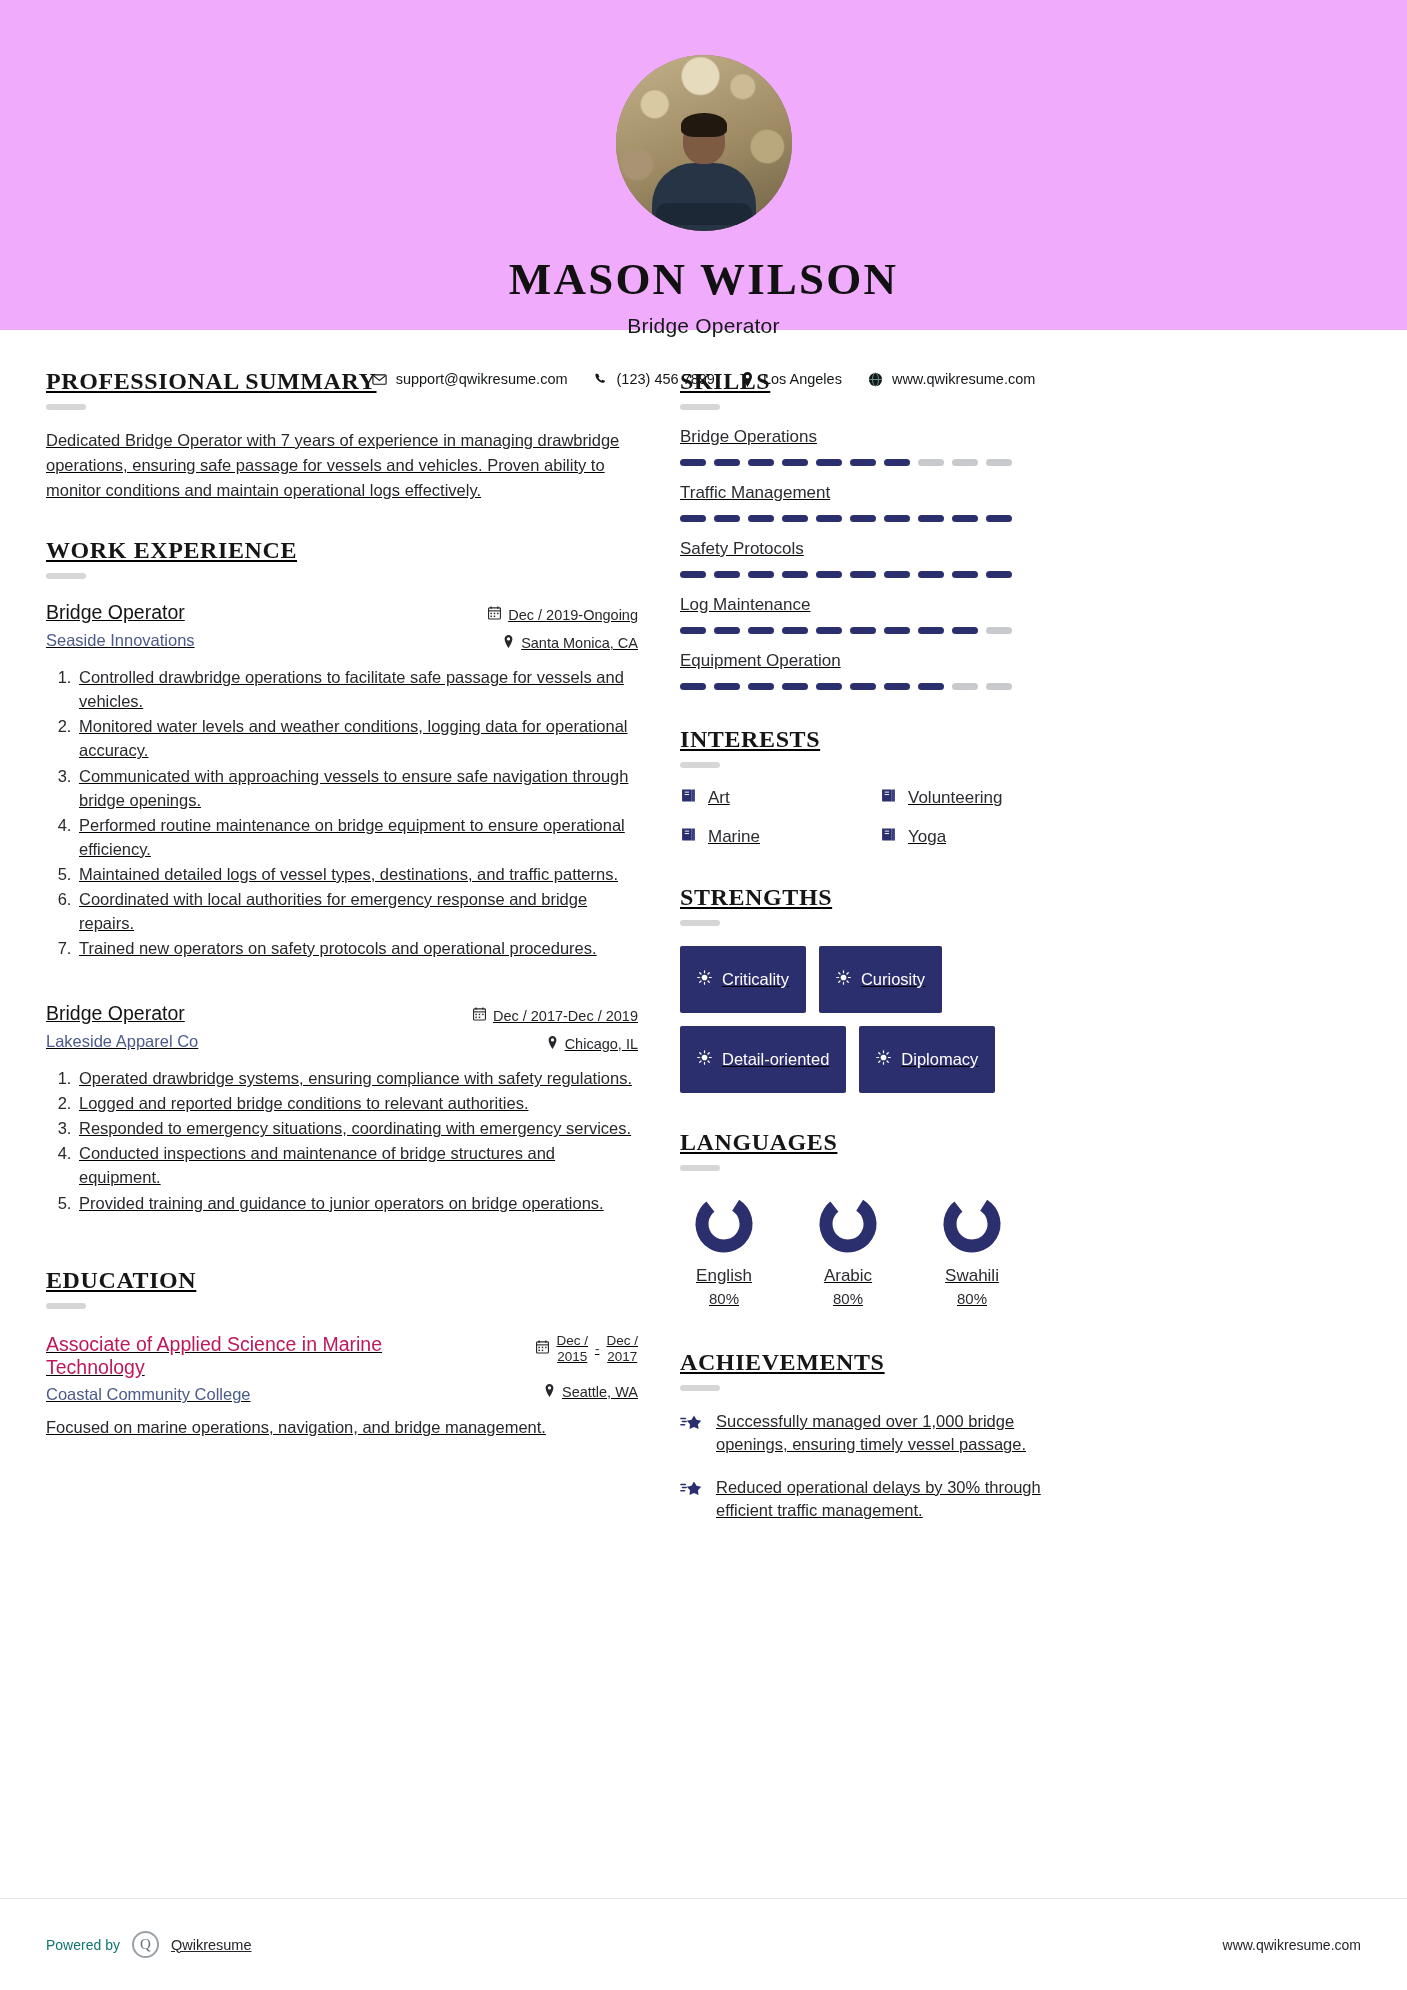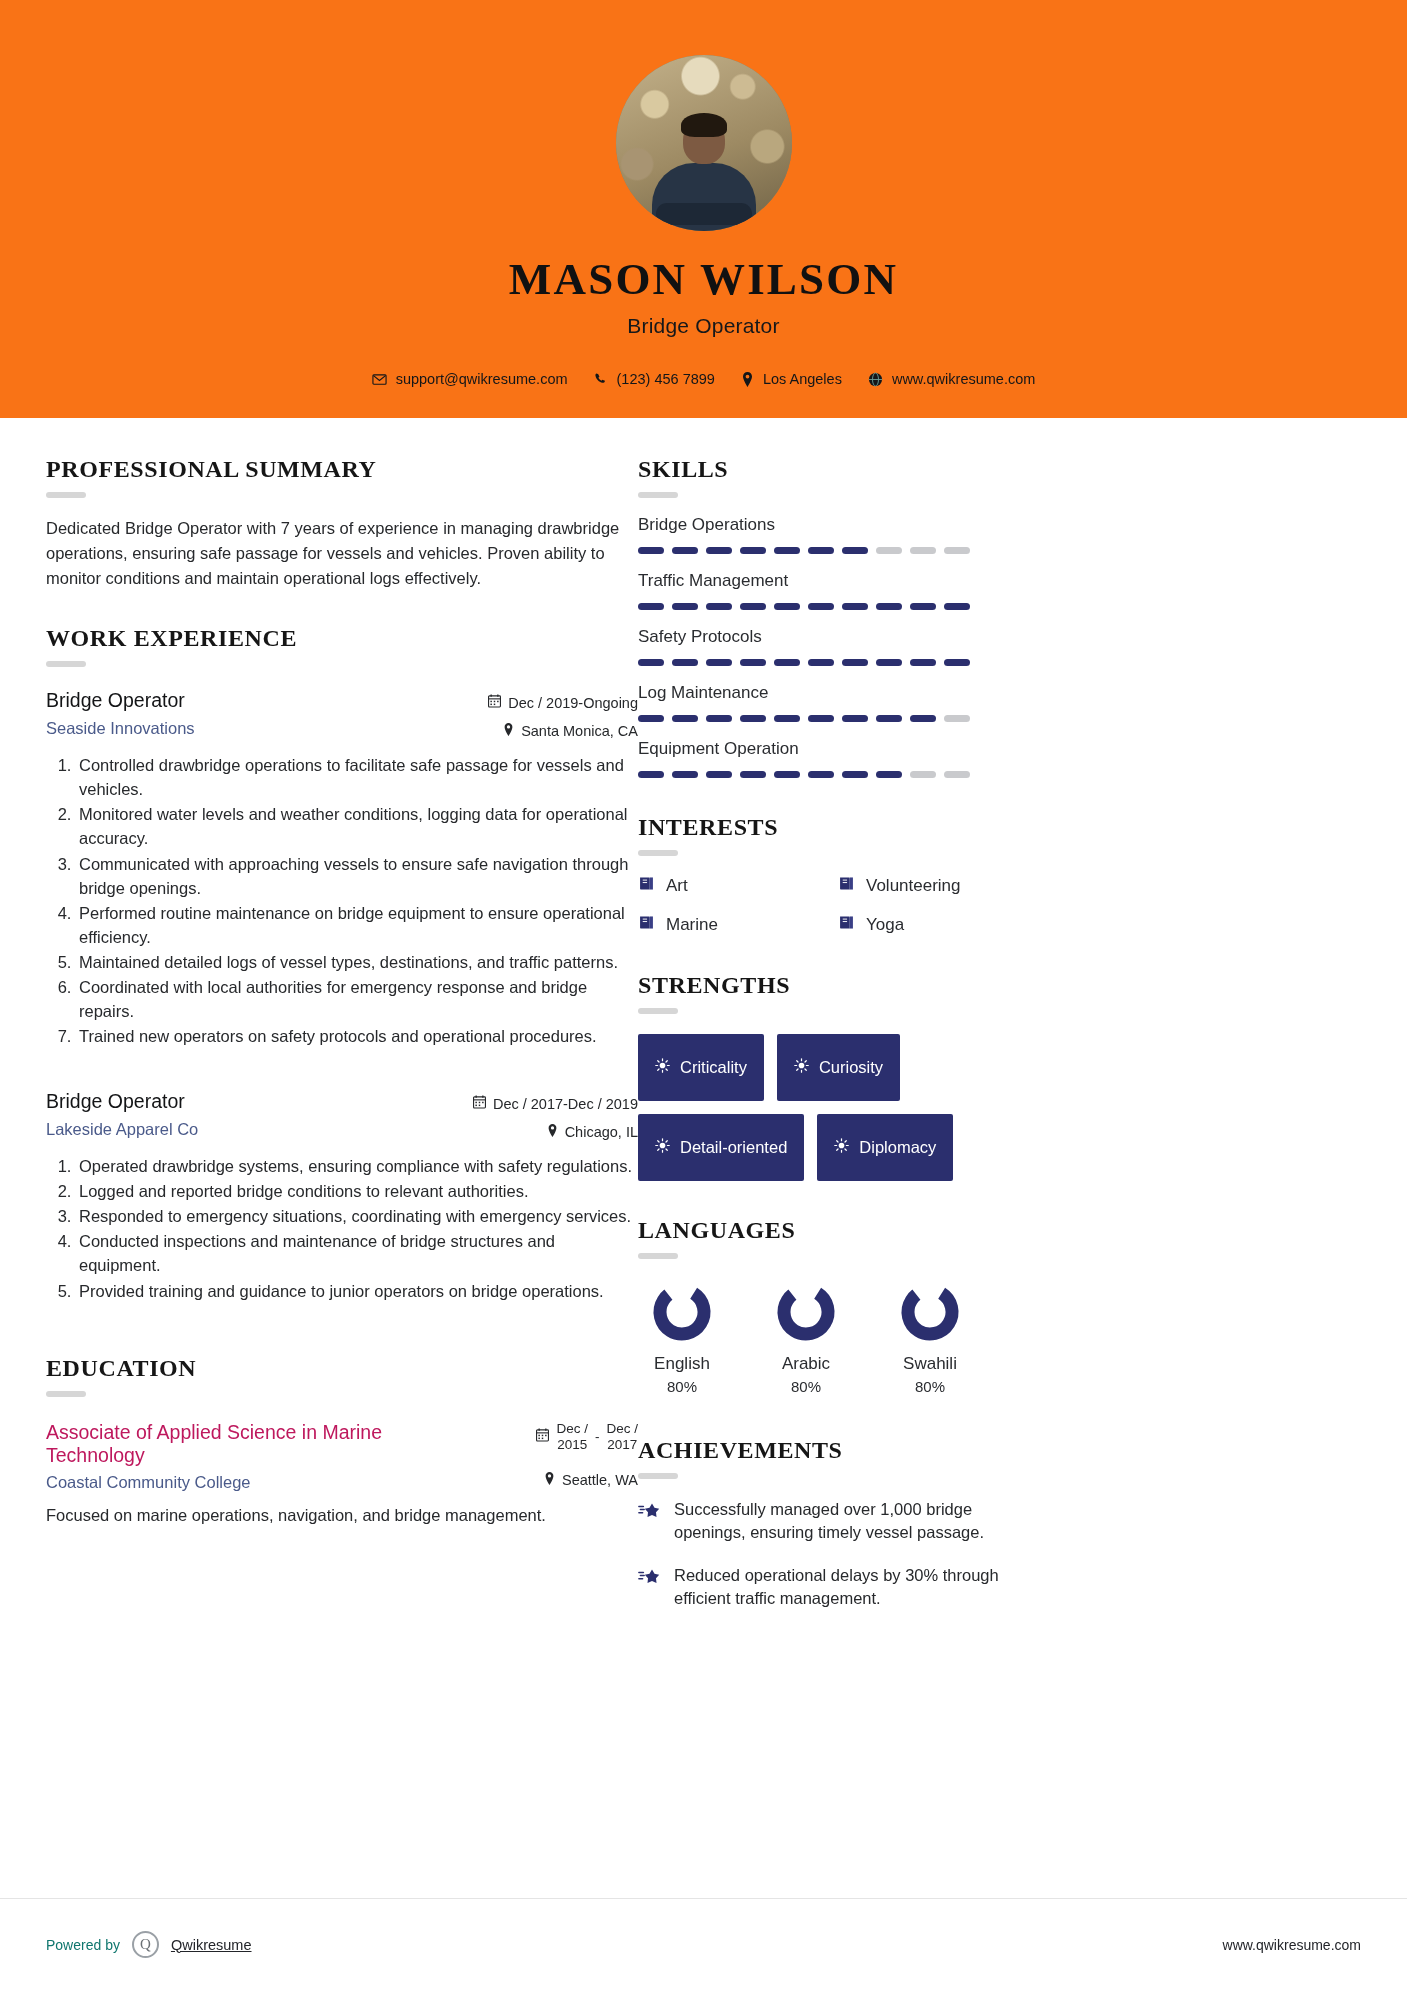--- a/index.html
+++ b/index.html
@@ -11,22 +11,22 @@
   .page {
     position: relative;
     width: 1407px;
     height: 1990px;
     background: #ffffff;
     overflow: hidden;
   }
 
   
   .header {
-    background: #f97316;
-    height: 418px;
+    background: #f0abfc;
+    height: 330px;
     padding-top: 55px;
     text-align: center;
     position: relative;
   }
   .avatar {
     width: 176px; height: 176px;
     border-radius: 50%;
     margin: 0 auto;
     overflow: hidden;
     position: relative;
@@ -89,20 +89,22 @@
     font-size: 14.5px;
     color: #141618;
   }
   .contact .item { display:flex; align-items:center; gap:9px; }
   .contact svg { display:block; }
 
   
   .body-wrap {
     display: flex;
     padding: 38px 46px 0 46px;
+    gap: 42px;
+    text-decoration: underline;
   }
   .col-left  { width: 592px; }
   .col-right { width: 400px; padding-top: 0; }
 
   
   .sec-title {
     font-family: "Liberation Serif", serif;
     font-weight: bold;
     font-size: 24px;
     letter-spacing: .6px;

